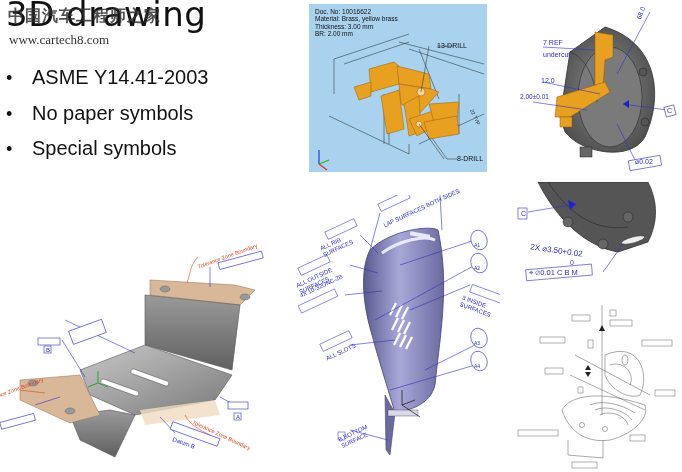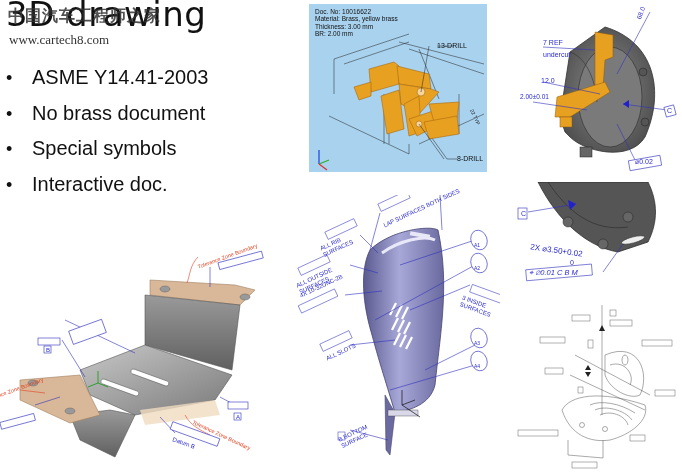--- a/index.html
+++ b/index.html
@@ -21,23 +21,22 @@
 </style>
 </head>
 <body>
 
 <div class="abs title">3D drawing</div>
 <div class="abs watermark-cn">中国汽车工程师之家</div>
 <div class="abs watermark-url">www.cartech8.com</div>
 
 <ul class="abs bullets">
   <li><span class="dot">•</span><span>ASME Y14.41-2003</span></li>
-  <li><span class="dot">•</span><span>No brass document</span></li>
+  <li><span class="dot">•</span><span>No paper symbols</span></li>
   <li><span class="dot">•</span><span>Special symbols</span></li>
-  <li><span class="dot">•</span><span>Interactive doc.</span></li>
 </ul>
 
 <div class="panel p1">
   <div class="meta">
     <div>Doc. No: 10016622</div>
     <div>Material: Brass, yellow brass</div>
     <div>Thickness: 3.00 mm</div>
     <div>BR: 2.00 mm</div>
   </div>
   <svg width="178" height="168" viewBox="0 0 178 168">
@@ -138,21 +137,21 @@
       <line x1="20" y1="30" x2="68" y2="22"></line>
       <line x1="115" y1="62" x2="95" y2="90"></line>
     </g>
     <polygon points="68,22 60,18 62,28" fill="#2020d0"></polygon>
     <rect x="10" y="26" width="9" height="11" fill="#fff" stroke="#3030c0" stroke-width="0.6"></rect>
     <rect x="18" y="85" width="66" height="11" fill="#fff" stroke="#3030c0" stroke-width="0.6" transform="rotate(-5 50 90)"></rect>
   </svg>
   <div class="bl" style="left:13px;top:29px;font-size:7px;">C</div>
   <div class="bl" style="left:22px;top:66px;font-size:8px;transform:rotate(8deg);">2X ⌀3.50+0.02</div>
   <div class="bl" style="left:62px;top:78px;font-size:7px;">0</div>
-  <div class="bl" style="left:21px;top:88px;font-size:7.5px;font-style:italic;">
+  <div class="bl" style="left:21px;top:88px;font-size:7.5px;">
     <span>⌖</span>
     <span>⌀0.01</span>
     <span>C</span>
     <span>B</span>
     <span>M</span>
   </div>
 </div>
 
 <div class="panel" style="left:0px;top:225px;width:290px;height:247px;">
   <svg width="290" height="247" viewBox="0 0 290 247">

